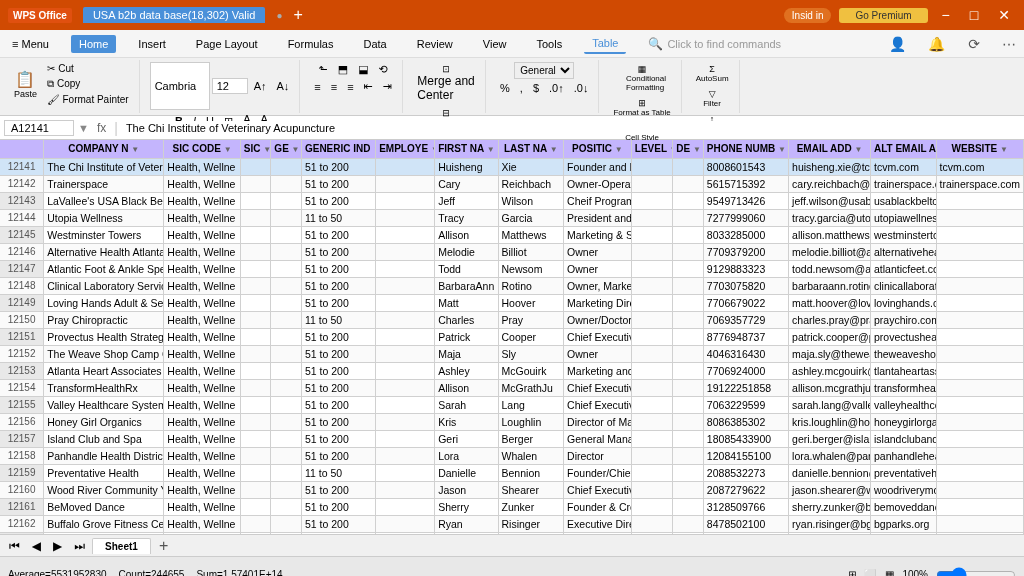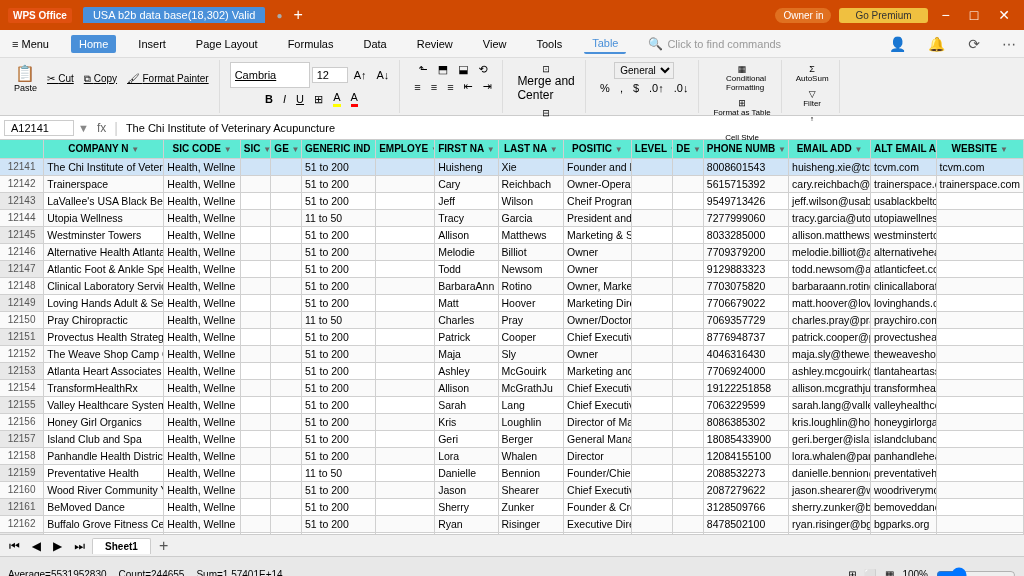--- a/index.html
+++ b/index.html
@@ -26,21 +26,21 @@
 
     
     .ribbon {
       display: flex; align-items: stretch; background: #f0f0f0; border-bottom: 1px solid #ccc; padding: 2px 4px; height: 58px; gap: 4px;
     }
     .ribbon-group { display: flex; flex-direction: column; align-items: center; border-right: 1px solid #ddd; padding: 2px 6px; gap: 2px; }
     .ribbon-group-row { display: flex; align-items: center; gap: 2px; }
     .ribbon-btn { display: flex; flex-direction: column; align-items: center; padding: 2px 4px; cursor: pointer; border-radius: 2px; font-size: 9px; min-width: 28px; }
     .ribbon-btn .icon { font-size: 16px; }
     .ribbon-small-btn { padding: 1px 4px; cursor: pointer; border-radius: 2px; font-size: 10px; }
-    .font-name-box { border: 1px solid #ccc; padding: 6px 4px; font-size: 11px; width: 80px; background: white; text-decoration: underline; }
+    .font-name-box { border: 1px solid #ccc; padding: 17px 4px; font-size: 11px; width: 60px; background: white; }
     .font-size-box { border: 1px solid #ccc; padding: 1px 4px; font-size: 11px; width: 36px; background: white; }
     .format-btn { padding: 1px 4px; font-size: 11px; cursor: pointer; border-radius: 2px; border: none; background: transparent; }
     .format-btn.bold { font-weight: bold; }
     .format-btn.italic { font-style: italic; }
     .format-btn.underline { text-decoration: underline; }
     .color-strip { height: 3px; width: 100%; background: red; margin-top: 1px; }
 
     
     .formula-bar {
       display: flex; align-items: center; background: white; border-bottom: 1px solid #ccc; height: 24px; padding: 0 4px; gap: 4px;
@@ -54,21 +54,21 @@
 
     
     .table-container { flex: 1; overflow: hidden; }
     table { border-collapse: collapse; width: 100%; table-layout: fixed; }
     th, td { border-right: 1px solid #d0d0d0; border-bottom: 1px solid #d0d0d0; padding: 1px 3px; white-space: nowrap; overflow: hidden; font-size: 10.5px; }
     th { background: #e8e8e8; text-align: center; font-weight: normal; font-size: 10px; height: 18px; }
     td { background: white; height: 17px; }
     tr:nth-child(even) td { background: #fafafa; }
     tr.selected-row td { background: #d0e4f7 !important; }
     td.row-num { background: #e8e8e8; text-align: center; color: #555; font-size: 10px; min-width: 40px; width: 40px; }
-    .header-row th { background: #5eead4; font-weight: bold; }
+    .header-row th { background: #c4b5fd; font-weight: bold; }
     .filter-icon { color: #666; font-size: 8px; }
 
     
     .status-bar {
       display: flex; align-items: center; background: #e8e8e8; border-top: 1px solid #ccc; height: 36px; padding: 0 8px; font-size: 10px; gap: 12px;
     }
     .status-right { margin-left: auto; display: flex; align-items: center; gap: 8px; }
 
     
     .sheet-tabs {
@@ -101,21 +101,21 @@
 
 <div class="title-bar">
   <div class="title-bar-left">
     <span class="wps-logo">WPS Office</span>
     <span class="tab-item">USA b2b data base(18,302) Valid</span>
     <span style="color:#aaa; font-size:10px;">●</span>
     <span style="font-size:16px; cursor:pointer;">+</span>
   </div>
   <div class="title-center"></div>
   <div class="title-bar-right">
-    <button class="sign-in-btn">Owner in</button>
+    <button class="sign-in-btn">Insid in</button>
     <button class="go-premium-btn">Go Premium</button>
     <span class="win-btn">−</span>
     <span class="win-btn">□</span>
     <span class="win-btn">✕</span>
   </div>
 </div>
 
 <div class="menu-bar">
   <span class="menu-item">≡ Menu</span>
   <span class="menu-item" style="background:#4a90d9; color:white;">Home</span>
@@ -138,21 +138,21 @@
 </div>
 
 <div class="ribbon">
 
   <div class="ribbon-group">
     <div class="ribbon-group-row">
       <div class="ribbon-btn">
         <span class="icon">📋</span>
         <span>Paste</span>
       </div>
-      <div style="display:flex; flex-direction:row; gap:2px;text-decoration:underline;">
+      <div style="display:flex; flex-direction:column; gap:2px;">
         <div class="ribbon-small-btn">✂ <span>Cut</span></div>
         <div class="ribbon-small-btn">⧉ <span>Copy</span></div>
         <div class="ribbon-small-btn">🖌 <span>Format Painter</span></div>
       </div>
     </div>
   </div>
 
   <div class="ribbon-group">
     <div class="ribbon-group-row">
       <input class="font-name-box" value="Cambria" style="">

